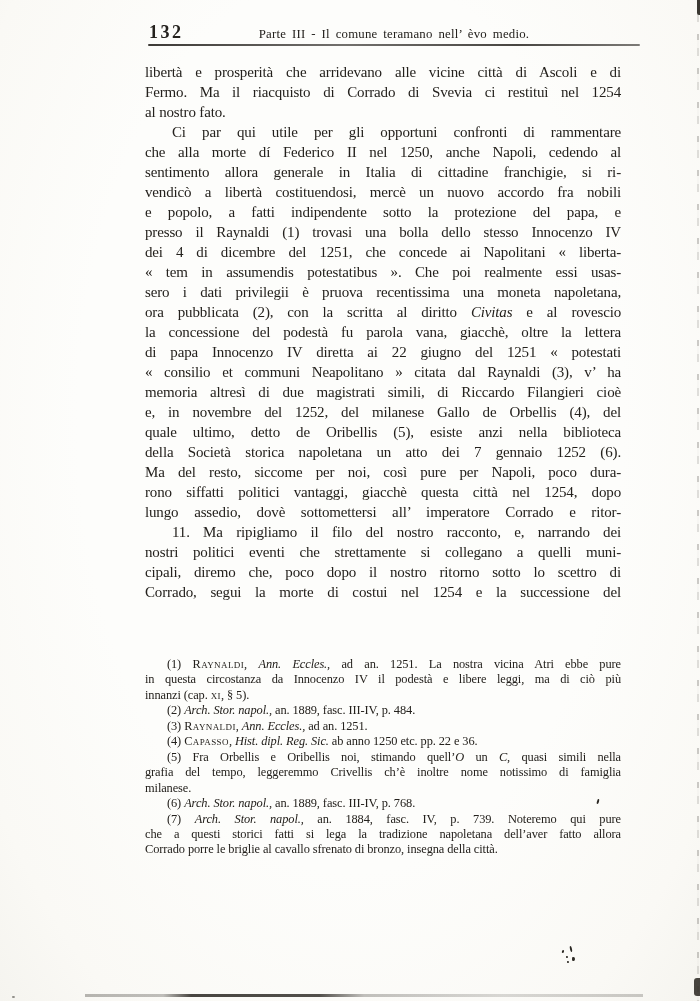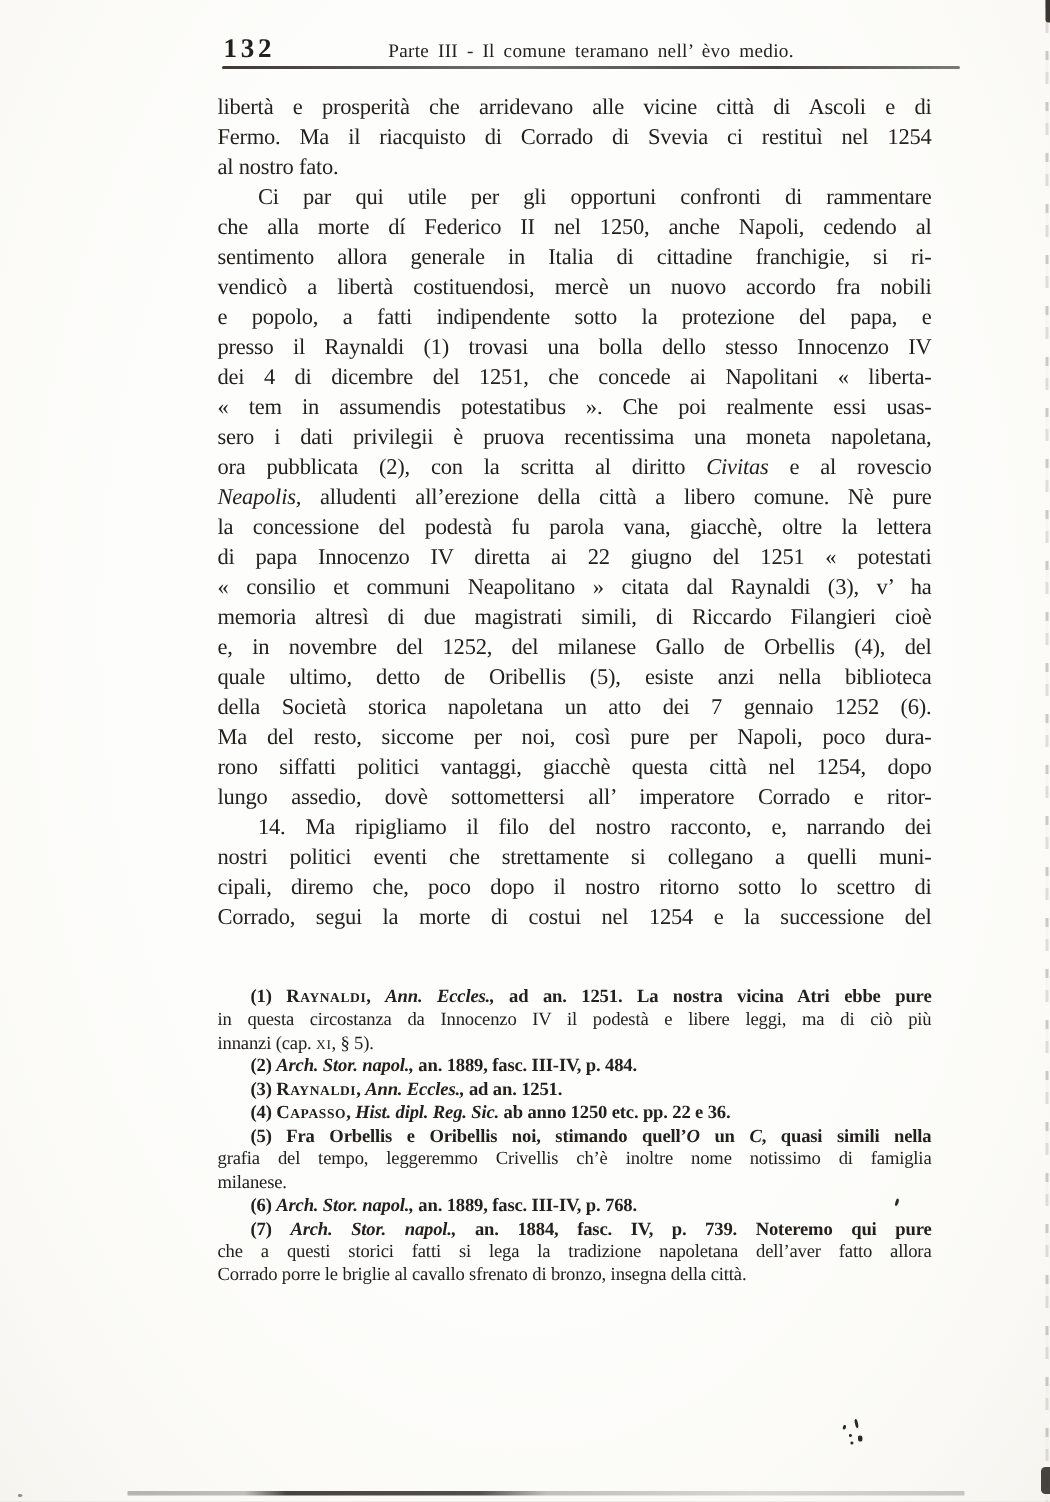--- a/index.html
+++ b/index.html
@@ -28,21 +28,21 @@
     position:absolute; left:145px; top:62px; width:476px;
     font-size:15px; line-height:20px; letter-spacing:-0.15px;
   }
   .footnotes {
     position:absolute; left:145px; top:657px; width:476px;
     font-size:12.4px; line-height:15.45px; letter-spacing:-0.1px;
   }
   .line { text-align:justify; text-align-last:left; }
   .line.j { text-align-last:justify; }
   .body-text .ind { text-indent:27px; }
-  .footnotes .ind { text-indent:22px;font-weight:bold; }
+  .footnotes .ind { text-indent:22px; }
   .it { font-style:italic; }
   .sc { font-variant:small-caps; letter-spacing:.4px; }
 
   
   .art { position:absolute; pointer-events:none; }
   .edge-right-line {
     right:1px; top:0; width:2px; height:100%;
     background:repeating-linear-gradient(180deg, rgba(60,56,50,.5) 0 6px, rgba(60,56,50,.05) 6px 14px, rgba(60,56,50,.3) 14px 22px, rgba(60,56,50,0) 22px 34px);
     opacity:.5;
   }
@@ -83,34 +83,33 @@
         <div class="line j ind"><span>Ci par qui utile per gli opportuni confronti di rammentare</span></div>
         <div class="line j"><span>che alla morte dí Federico II nel 1250, anche Napoli, cedendo al</span></div>
         <div class="line j"><span>sentimento allora generale in Italia di cittadine franchigie, si ri-</span></div>
         <div class="line j"><span>vendicò a libertà costituendosi, mercè un nuovo accordo fra nobili</span></div>
         <div class="line j"><span>e popolo, a fatti indipendente sotto la protezione del papa, e</span></div>
         <div class="line j"><span>presso il Raynaldi (1) trovasi una bolla dello stesso Innocenzo IV</span></div>
         <div class="line j"><span>dei 4 di dicembre del 1251, che concede ai Napolitani « liberta-</span></div>
         <div class="line j"><span>« tem in assumendis potestatibus ». Che poi realmente essi usas-</span></div>
         <div class="line j"><span>sero i dati privilegii è pruova recentissima una moneta napoletana,</span></div>
         <div class="line j"><span>ora pubblicata (2), con la scritta al diritto </span><span class="it">Civitas</span><span> e al rovescio</span></div>
-        <div class="line j"><span class="it">Neapolis,</span><span> alludenti all’erezione della città a libero comune. Nè pure</span></div>
         <div class="line j"><span>la concessione del podestà fu parola vana, giacchè, oltre la lettera</span></div>
         <div class="line j"><span>di papa Innocenzo IV diretta ai 22 giugno del 1251 « potestati</span></div>
         <div class="line j"><span>« consilio et communi Neapolitano » citata dal Raynaldi (3), v’ ha</span></div>
         <div class="line j"><span>memoria altresì di due magistrati simili, di Riccardo Filangieri cioè</span></div>
         <div class="line j"><span>e, in novembre del 1252, del milanese Gallo de Orbellis (4), del</span></div>
         <div class="line j"><span>quale ultimo, detto de Oribellis (5), esiste anzi nella biblioteca</span></div>
         <div class="line j"><span>della Società storica napoletana un atto dei 7 gennaio 1252 (6).</span></div>
         <div class="line j"><span>Ma del resto, siccome per noi, così pure per Napoli, poco dura-</span></div>
         <div class="line j"><span>rono siffatti politici vantaggi, giacchè questa città nel 1254, dopo</span></div>
         <div class="line j"><span>lungo assedio, dovè sottomettersi all’ imperatore Corrado e ritor-</span></div>
       </div>
       <div>
-        <div class="line j ind"><span>14. Ma ripigliamo il filo del nostro racconto, e, narrando dei</span></div>
+        <div class="line j ind"><span>11. Ma ripigliamo il filo del nostro racconto, e, narrando dei</span></div>
         <div class="line j"><span>nostri politici eventi che strettamente si collegano a quelli muni-</span></div>
         <div class="line j"><span>cipali, diremo che, poco dopo il nostro ritorno sotto lo scettro di</span></div>
         <div class="line j"><span>Corrado, segui la morte di costui nel 1254 e la successione del</span></div>
       </div>
     </main>
 
   <section class="footnotes">
       <div>
         <div class="line j ind"><span>(1) </span><span class="sc">Raynaldi</span><span>, </span><span class="it">Ann. Eccles.,</span><span> ad an. 1251. La nostra vicina Atri ebbe pure</span></div>
         <div class="line j"><span>in questa circostanza da Innocenzo IV il podestà e libere leggi, ma di ciò più</span></div>

